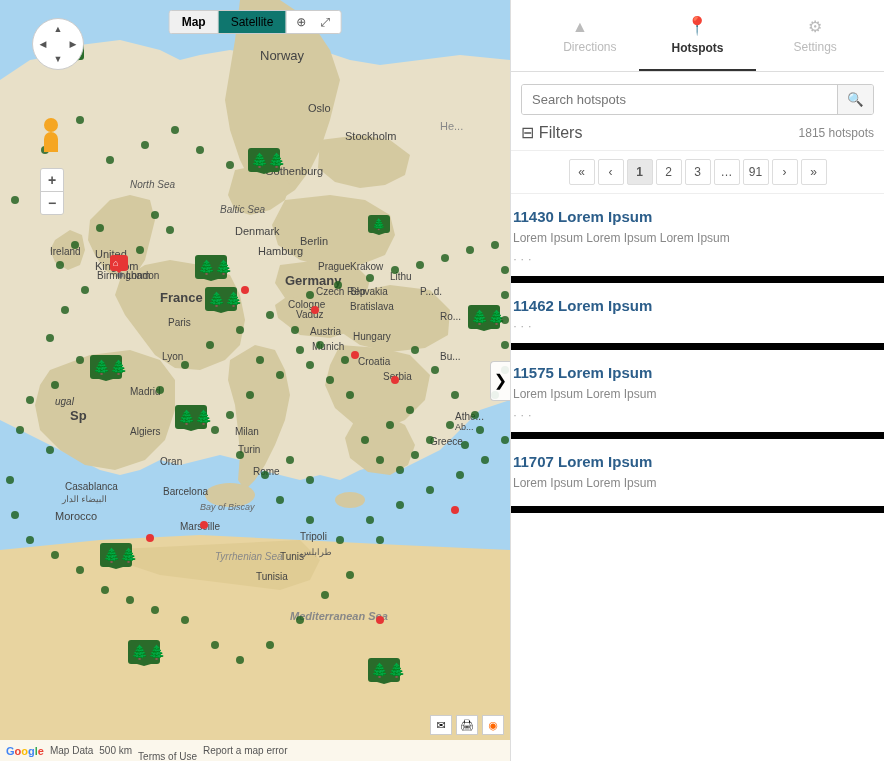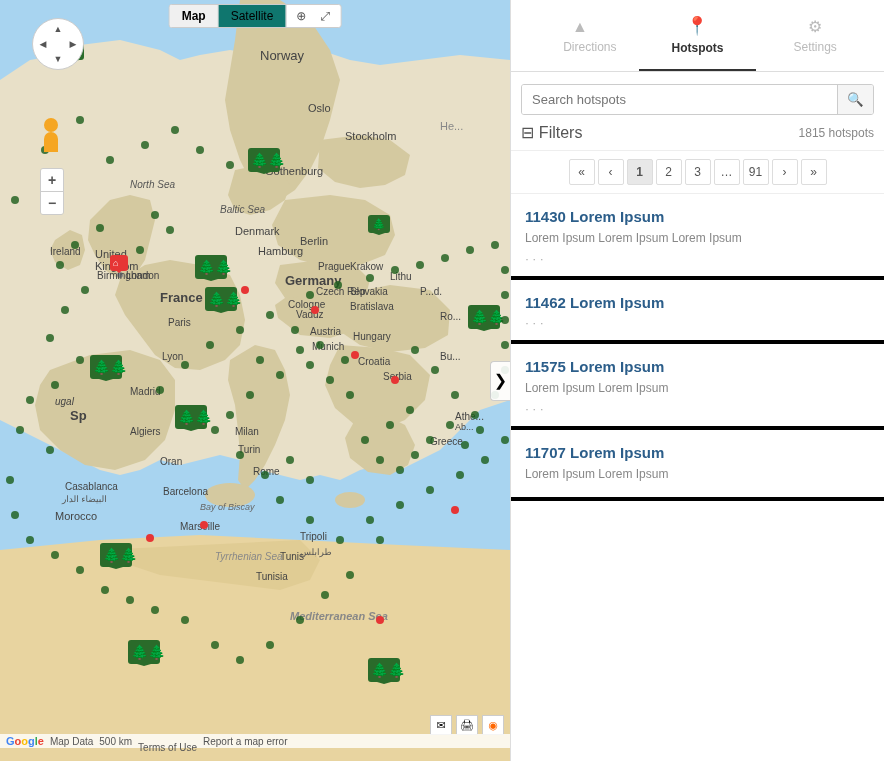--- a/index.html
+++ b/index.html
@@ -17,21 +17,21 @@
     .map-bg {
       width: 100%;
       height: 100%;
       background: #a8d4f0;
       position: relative;
     }
 
     
     .map-type-toggle {
       position: absolute;
-      top: 4px;
+      top: 10px;
       left: 50%;
       transform: translateX(-50%);
       display: flex;
       border: 1px solid #ccc;
       border-radius: 3px;
       overflow: hidden;
       background: white;
       z-index: 10;
     }
     .map-type-btn {
@@ -167,24 +167,24 @@
       align-items: center;
       justify-content: center;
       cursor: pointer;
       z-index: 10;
       border-radius: 4px 0 0 4px;
     }
 
     
     .map-footer {
       position: absolute;
-      bottom: 13px;
+      bottom: 0;
       left: 0;
       right: 0;
-      height: 14px;
+      height: 21px;
       display: flex;
       align-items: center;
       background: rgba(255,255,255,0.8);
       font-size: 10px;
       color: #555;
       padding: 0 6px;
       gap: 6px;
       z-index: 10;
     }
     .map-footer-icons {
@@ -344,22 +344,22 @@
       background: #e8e8e8;
       font-weight: bold;
     }
 
     
     .hotspot-list {
       flex: 1;
       overflow-y: auto;
     }
     .hotspot-item {
-      padding: 14px 14px 10px;
-      border-bottom: 4px solid #000000;
+      padding: 14px 2px 10px;
+      border-bottom: 7px solid #000000;
       cursor: pointer;
     }
     .hotspot-title {
       font-size: 15px;
       font-weight: bold;
       color: #2c5e8a;
       margin-bottom: 5px;
     }
     .hotspot-desc {
       font-size: 12px;

